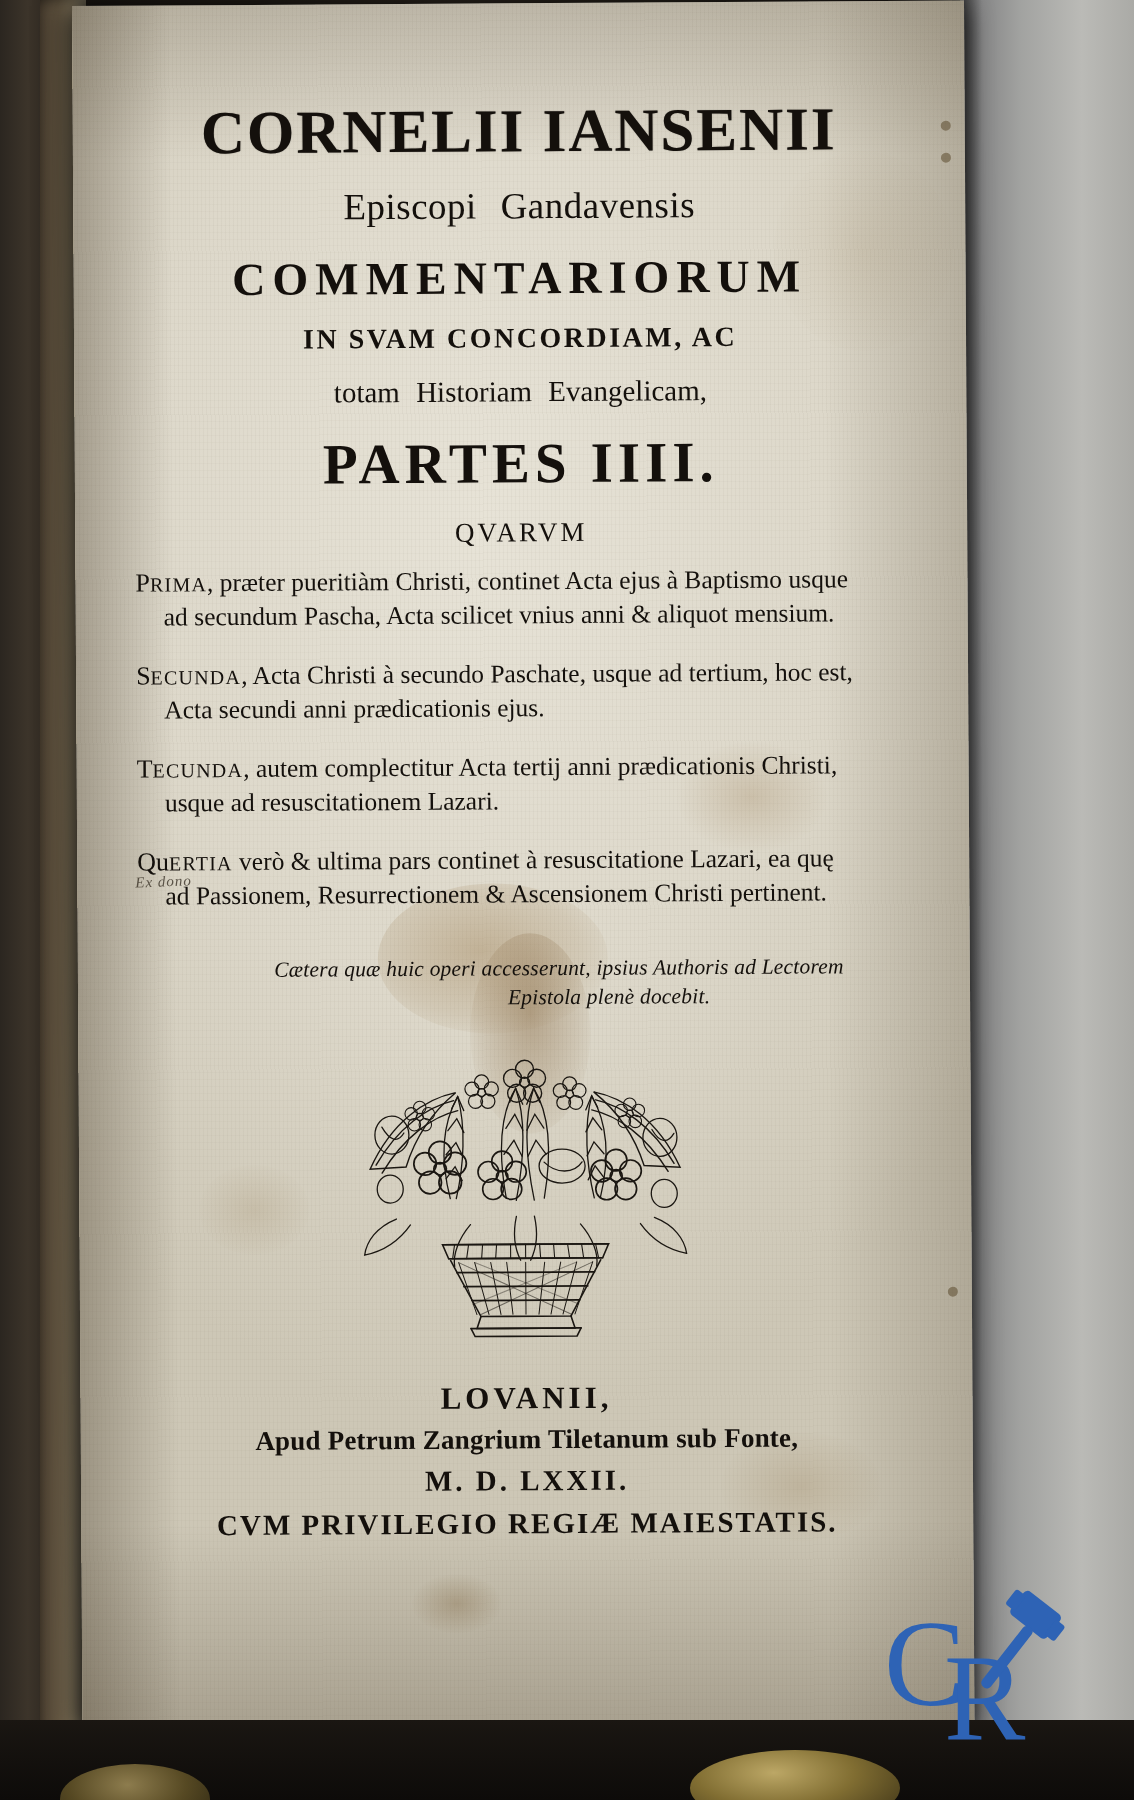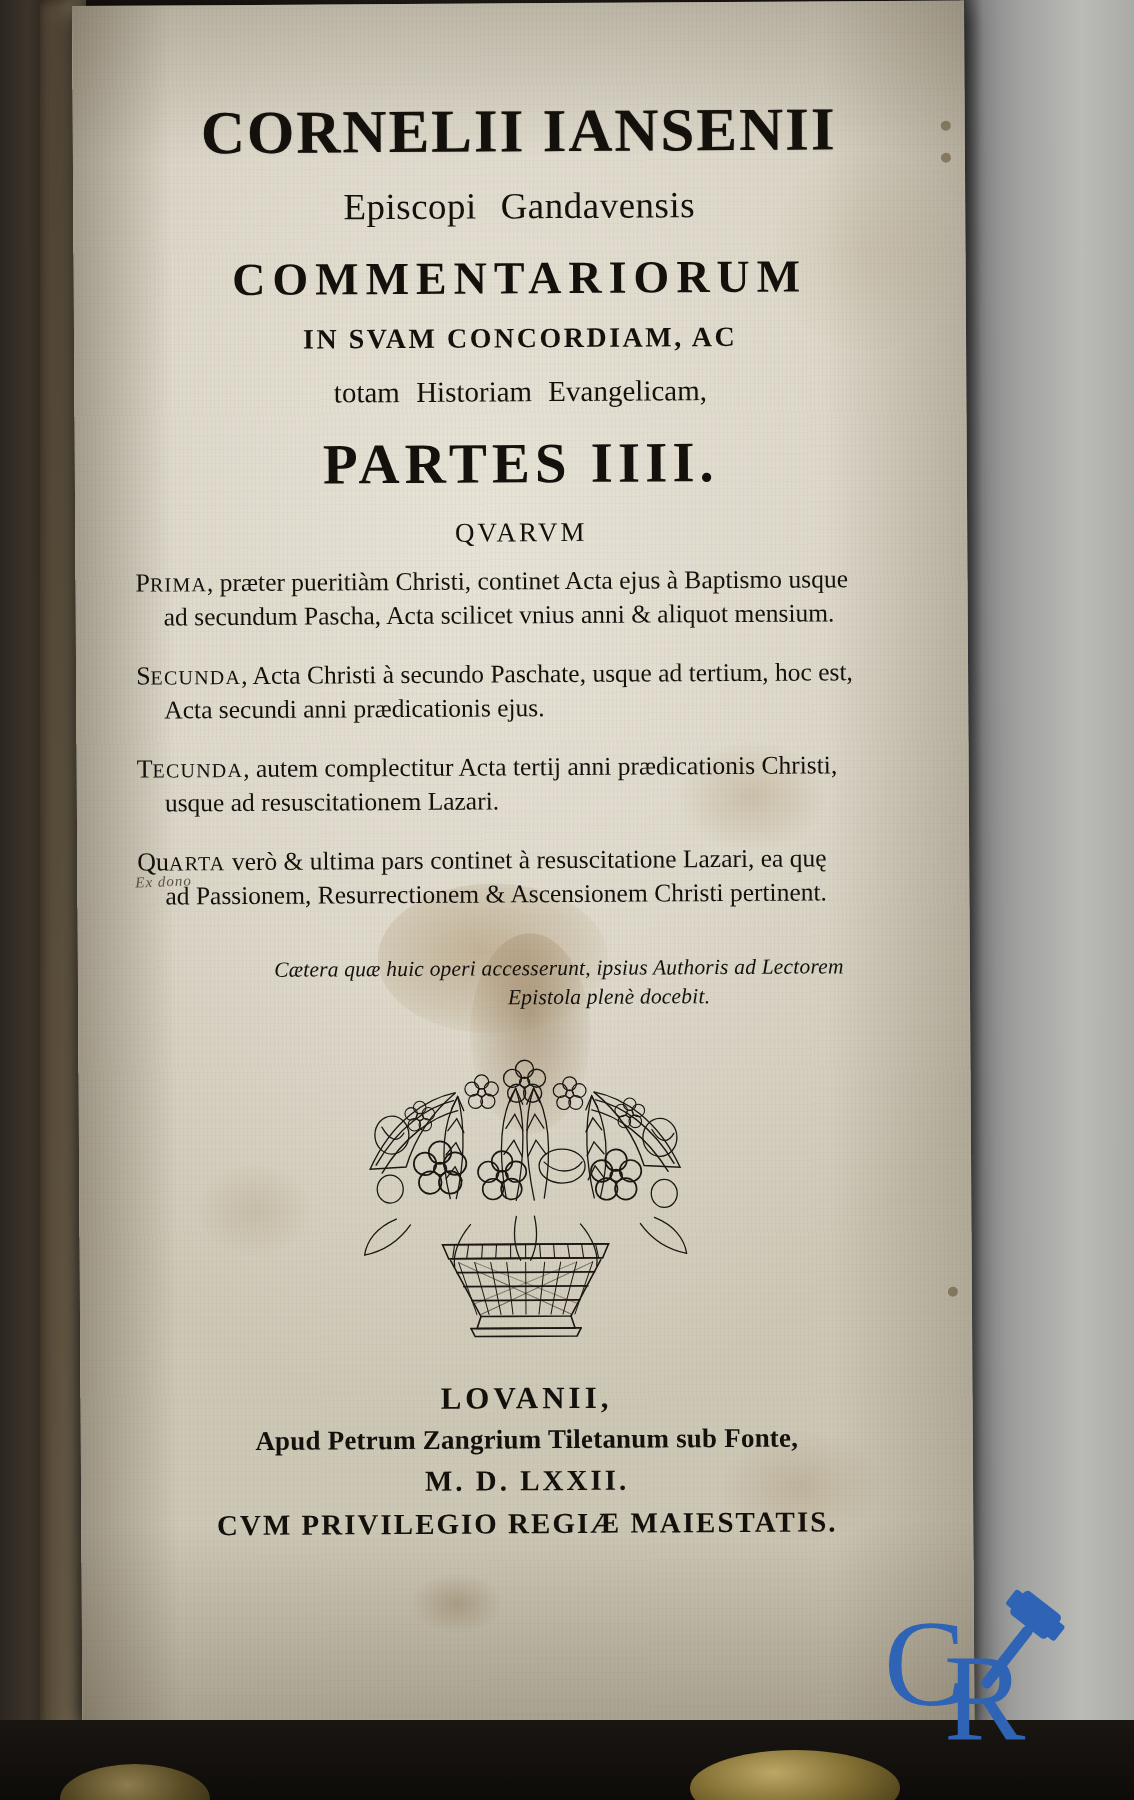--- a/index.html
+++ b/index.html
@@ -323,21 +323,21 @@
         <span class="cap">S</span><span class="sc">ECUNDA</span><span>, Acta Christi à secundo Paschate, usque ad tertium, hoc est,</span>
         <span class="l2">Acta secundi anni prædicationis ejus.</span>
       </div>
 
       <div class="para">
         <span class="cap">T</span><span class="sc">ECUNDA</span><span>, autem complectitur Acta tertij anni prædicationis Christi,</span>
         <span class="l2">usque ad resuscitationem Lazari.</span>
       </div>
 
       <div class="para">
-        <span class="cap">Qu</span><span class="sc">ARTA</span><span> verò &amp; ultima pars continet à resuscitatione Lazari, ea quę</span>
+        <span class="cap">Qu</span><span class="sc">ERTIA</span><span> verò &amp; ultima pars continet à resuscitatione Lazari, ea quę</span>
         <span class="l2">ad Passionem, Resurrectionem &amp; Ascensionem Christi pertinent.</span>
       </div>
 
       <div class="note">
         <span>Cætera quæ huic operi accesserunt, ipsius Authoris ad Lectorem</span>
         <span class="n2">Epistola plenè docebit.</span>
       </div>
 
       <div class="ornament">
         <svg viewBox="0 0 390 290" xmlns="http://www.w3.org/2000/svg" stroke="#1b1712" fill="none" stroke-width="1.5" stroke-linecap="round">

